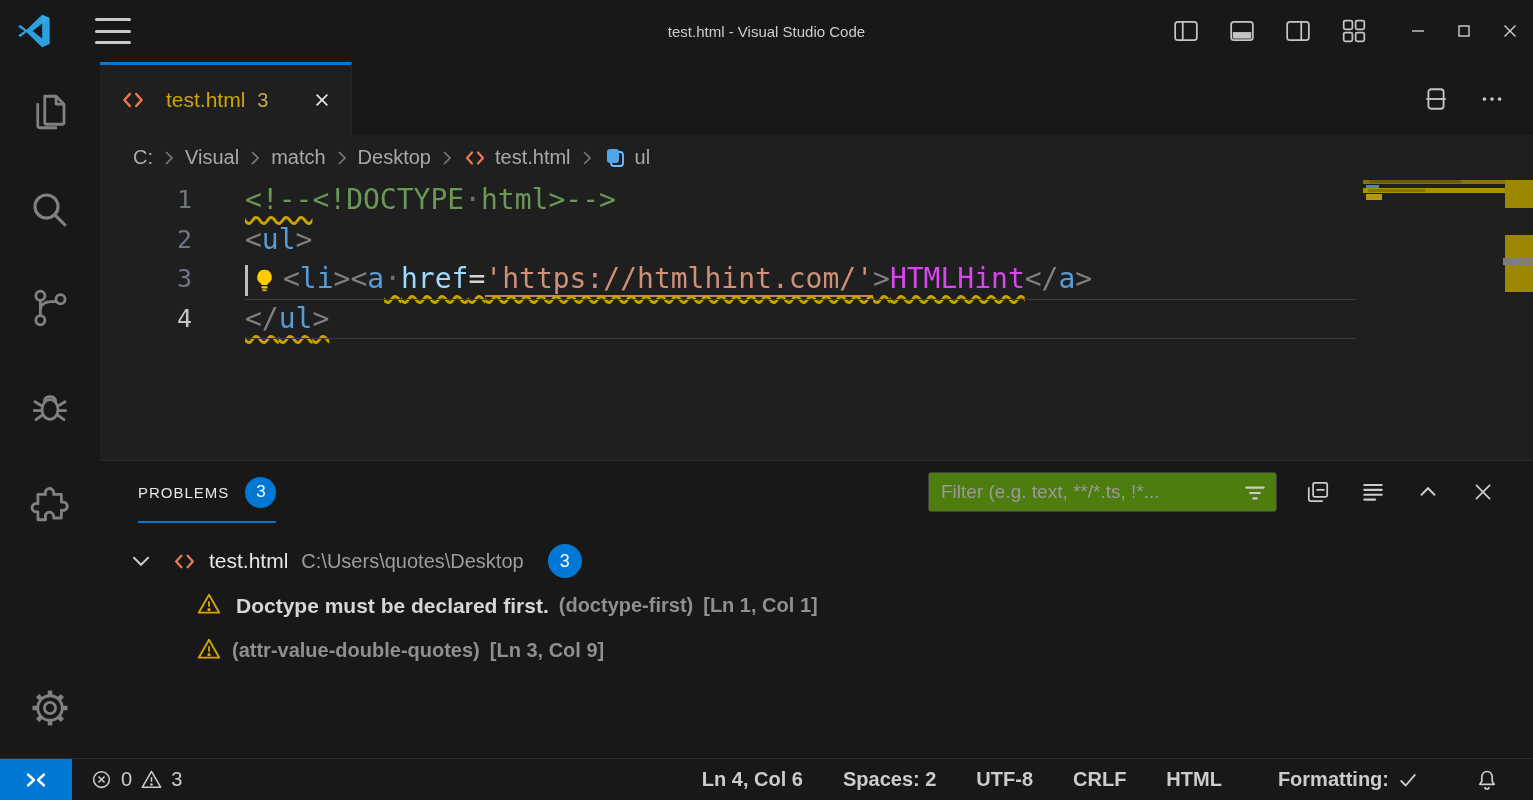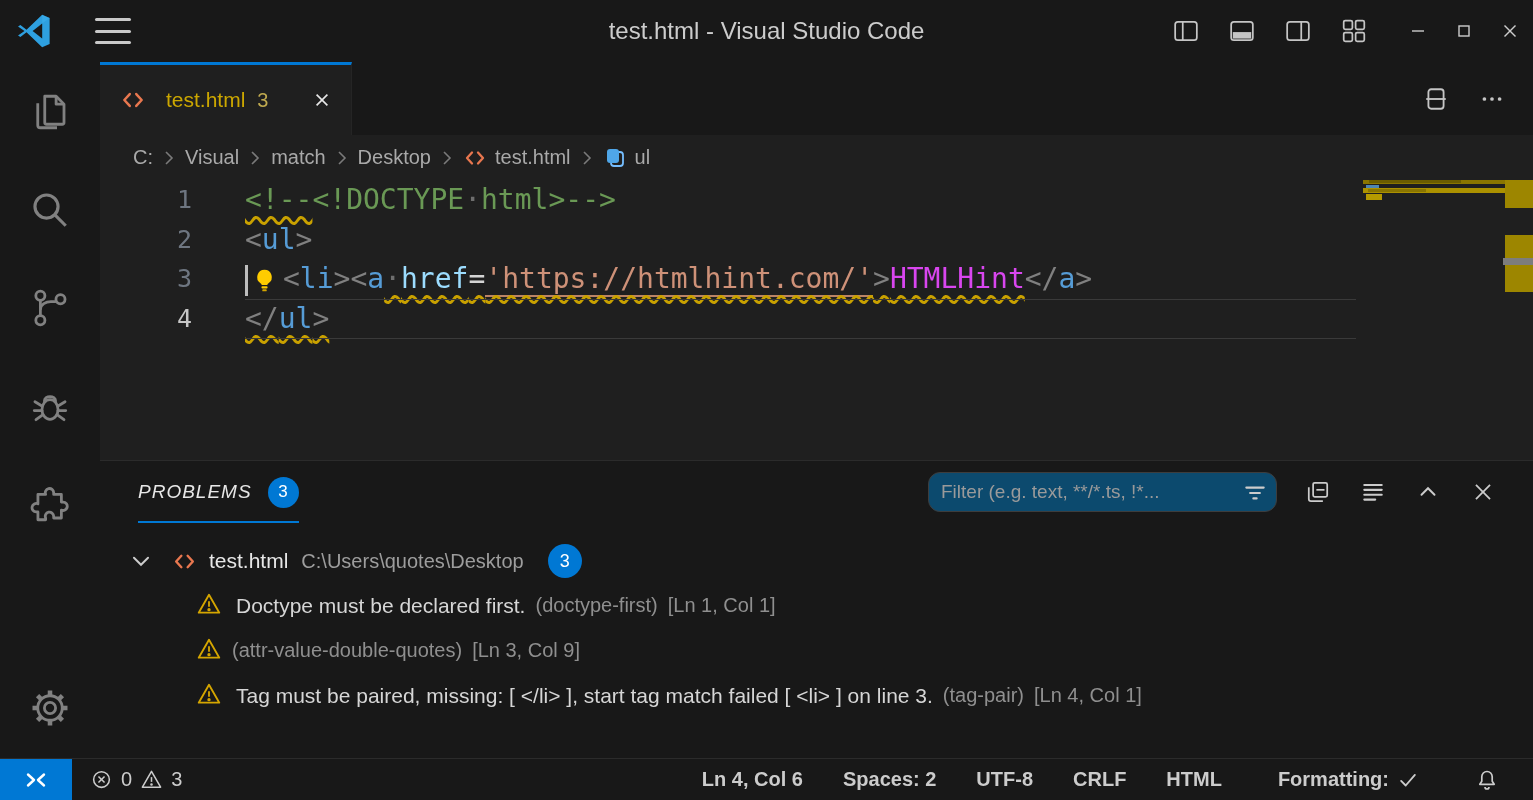--- a/index.html
+++ b/index.html
@@ -4,21 +4,21 @@
 <style>
   * { margin:0; padding:0; box-sizing:border-box; }
   html,body { width:1533px; height:800px; overflow:hidden; }
   body { background:#181818; font-family:"Liberation Sans", sans-serif; color:#cccccc; }
 
   
   .titlebar { position:relative; height:62px; background:#181818; display:flex; align-items:center; }
   .logo { margin-left:17px; width:34px; height:34px; flex:0 0 auto; }
   .menu-burger { margin-left:44px; width:36px; height:26px; display:flex; flex-direction:column; justify-content:space-between; cursor:pointer; }
   .menu-burger span { display:block; height:3px; background:#c9c9c9; border-radius:2px; }
-  .win-title { position:absolute; left:0; right:0; text-align:center; font-size:24px; color:#cccccc; pointer-events:none; }
+  .win-title { position:absolute; left:0; right:0; text-align:center; font-size:15px; color:#cccccc; pointer-events:none; }
   .tb-right { position:absolute; right:0; top:0; height:62px; display:flex; align-items:center; }
   .tb-ic { width:30px; height:30px; margin-right:26px; display:flex; align-items:center; justify-content:center; }
   .tb-ic svg { width:26px; height:26px; }
   .win-btn { width:46px; height:62px; display:flex; align-items:center; justify-content:center; }
   .win-btn svg { width:20px; height:20px; }
 
   
   .app-row { display:flex; height:696px; }
   .activitybar { width:100px; background:#181818; display:flex; flex-direction:column; align-items:center; padding-top:26px; }
   .ab-item { width:48px; height:48px; margin-bottom:50px; display:flex; align-items:center; justify-content:center; cursor:pointer; }
@@ -60,38 +60,38 @@
   .bulb svg { width:27px; height:27px; }
   .cur-line-box { position:absolute; left:145px; right:177px; top:118.5px; height:40px; border-top:1px solid #3a3a3a; border-bottom:1px solid #3a3a3a; pointer-events:none; }
   .minimap { position:absolute; top:-2px; right:28px; width:142px; height:100%; cursor:pointer; }
   .mm { position:absolute; }
   .ruler { position:absolute; top:0; right:0; width:28px; height:100%; cursor:pointer; }
 
   
   .panel { height:298px; background:#181818; border-top:1px solid #2b2b2b; }
   .panel-header { height:62px; display:flex; align-items:center; padding:0 36px 0 38px; }
   .ptab { position:relative; height:62px; display:flex; align-items:center; cursor:pointer; }
-  .ptab-label { font-size:19px; letter-spacing:1px; color:#e7e7e7;font-style:italic; }
+  .ptab-label { font-size:15px; letter-spacing:1px; color:#e7e7e7; }
   .pbadge { width:31px; height:31px; border-radius:50%; background:#0078d4; color:#ffffff; font-size:17px; display:flex; align-items:center; justify-content:center; margin-left:16px; }
   .ptab-underline { position:absolute; left:0; right:0; bottom:0; height:2px; background:#0078d4; }
   .ph-right { margin-left:auto; display:flex; align-items:center; gap:27px; }
-  .filterbox { position:relative; width:349px; height:40px; background:#0c4a6e; border:1px solid #3d3d3d; border-radius:12px; display:flex; align-items:center; }
+  .filterbox { position:relative; width:349px; height:40px; background:#4d7c0f; border:1px solid #3d3d3d; border-radius:3px; display:flex; align-items:center; }
   .filterbox input { flex:1; height:100%; background:transparent; border:0; outline:0; color:#cccccc; font-size:19px; padding:0 38px 0 12px; font-family:"Liberation Sans", sans-serif; }
   .filterbox input::placeholder { color:#9a9a9a; }
   .filter-ic { position:absolute; right:8px; top:7px; width:26px; height:26px; }
   .pa-ic { width:28px; height:28px; display:flex; align-items:center; justify-content:center; cursor:pointer; }
   .pa-ic svg { width:26px; height:26px; }
   .problems-list { padding-top:16px; }
   .file-row { height:44px; display:flex; align-items:center; padding-left:28px; cursor:pointer; }
   .file-row .fname { font-size:21px; color:#e7e7e7; margin-left:12px; }
   .file-row .fpath { font-size:20px; color:#9d9d9d; margin-left:13px; }
   .file-badge { width:34px; height:34px; border-radius:50%; background:#0078d4; color:#fff; font-size:18px; display:flex; align-items:center; justify-content:center; margin-left:24px; }
   .chev { width:26px; height:26px; display:flex; align-items:center; justify-content:center; }
   .fico { margin-left:18px; display:flex; }
-  .warn-row { height:45px; display:flex; align-items:center; padding-left:96px; cursor:pointer; }
+  .warn-row { height:45px; display:flex; align-items:center; padding-left:96px; cursor:pointer;font-weight:bold; }
   .warn-row svg { flex:0 0 auto; }
   .w-msg { font-size:21px; color:#d6d6d6; margin-left:14px; white-space:pre; }
   .w-src, .w-loc { font-size:20px; color:#8f8f8f; margin-left:10px; white-space:pre; }
 
   
   .statusbar { height:42px; background:#181818; border-top:1px solid #2b2b2b; display:flex; align-items:stretch; font-size:20px; color:#cccccc; }
   .remote { width:72px; background:#0078d4; display:flex; align-items:center; justify-content:center; cursor:pointer; }
   .remote svg { width:24px; height:24px; }
   .sb-item { display:flex; align-items:center; cursor:pointer; padding:0 4px; }
   .sb-group-left { display:flex; align-items:center; margin-left:14px; gap:8px; }
@@ -415,30 +415,20 @@
             </div>
             <div class="warn-row">
               <span><svg width="26" height="26" viewBox="0 0 24 24" fill="none" stroke="#d5a600" stroke-width="1.7" stroke-linejoin="round">
                   <path d="M12 3.5 21.5 20h-19z"></path>
                   <line x1="12" y1="9.5" x2="12" y2="14.5"></line>
                   <circle cx="12" cy="17.2" r="0.7" fill="#d5a600"></circle>
                 </svg></span>
               <span class="w-src">(attr-value-double-quotes)</span>
               <span class="w-loc">[Ln 3, Col 9]</span>
             </div>
-            <div class="warn-row">
-              <span><svg width="26" height="26" viewBox="0 0 24 24" fill="none" stroke="#d5a600" stroke-width="1.7" stroke-linejoin="round">
-                  <path d="M12 3.5 21.5 20h-19z"></path>
-                  <line x1="12" y1="9.5" x2="12" y2="14.5"></line>
-                  <circle cx="12" cy="17.2" r="0.7" fill="#d5a600"></circle>
-                </svg></span>
-              <span class="w-msg">Tag must be paired, missing: [ &lt;/li&gt; ], start tag match failed [ &lt;li&gt; ] on line 3.</span>
-              <span class="w-src">(tag-pair)</span>
-              <span class="w-loc">[Ln 4, Col 1]</span>
-            </div>
           </div>
       </div>
     </div>
   </div>
 </div>
 
 <div class="statusbar">
   <div class="remote">
     <svg viewBox="0 0 24 24" fill="none" stroke="#ffffff" stroke-width="2.4" stroke-linecap="round" stroke-linejoin="round">
         <path d="M4 6.5 10 12l-6 5.5"></path>

